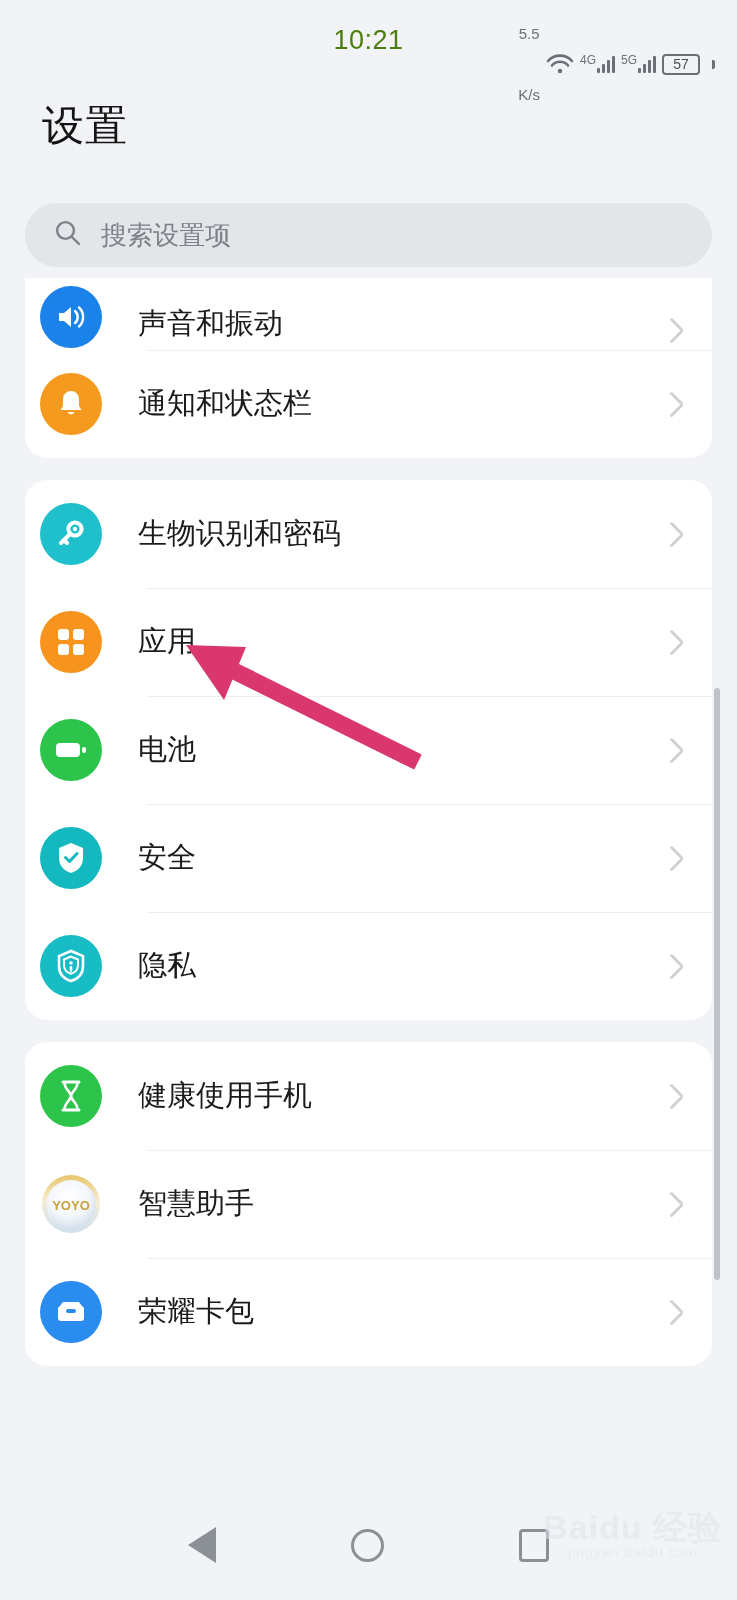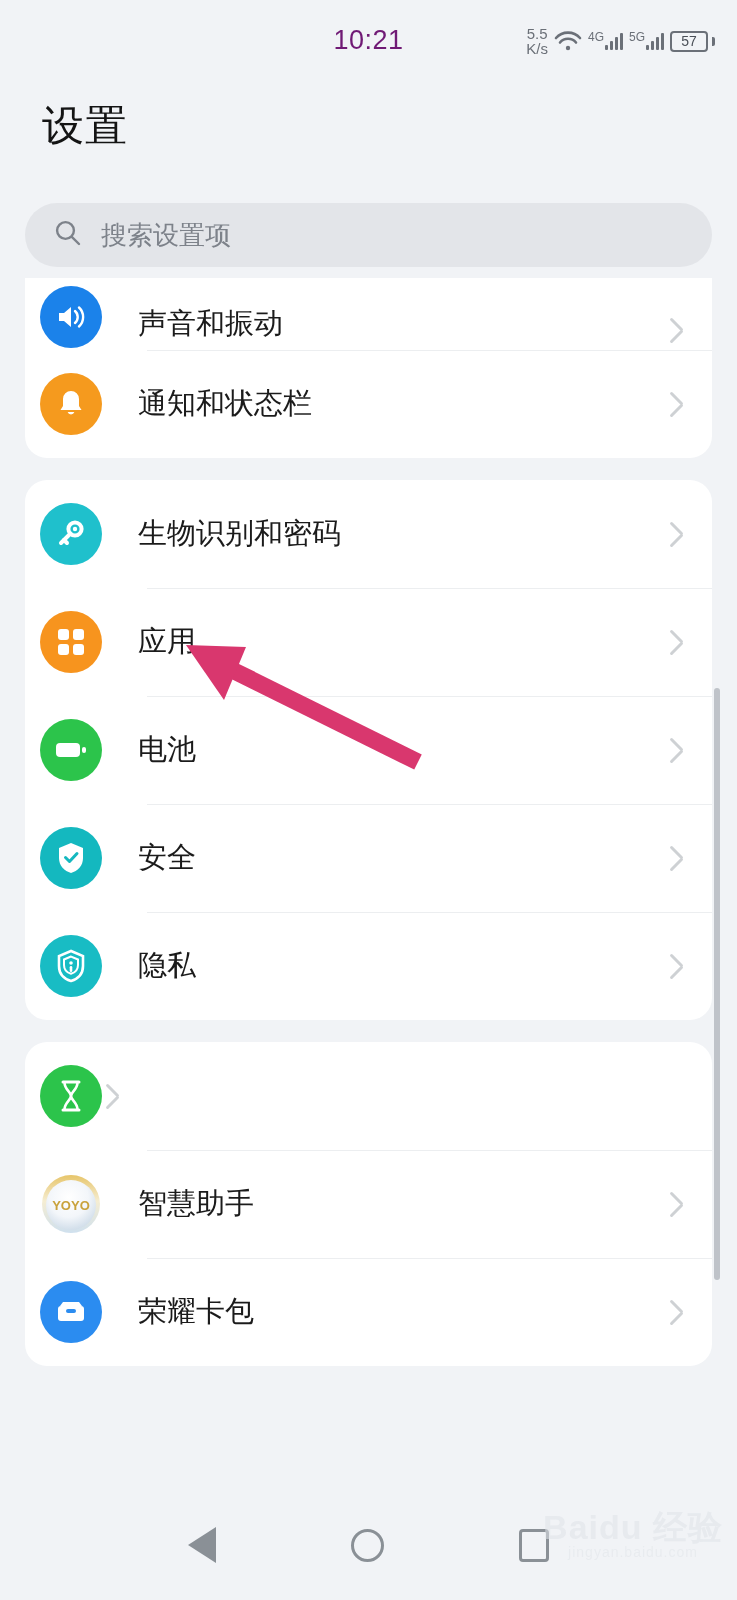--- a/index.html
+++ b/index.html
@@ -14,40 +14,40 @@
     width: 737px; height: 1600px;
     background: #f1f3f6;
   }
 
   
   #statusbar {
     position: absolute; top: 0; left: 0; width: 737px; height: 80px;
     display: flex; align-items: center; justify-content: center;
   }
   #status-clock {
-    font-size: 27px; color: #701a75; letter-spacing: 0.5px;
+    font-size: 27px; color: #4d7c0f; letter-spacing: 0.5px;
   }
   #status-right {
     position: absolute; right: 22px; top: 26px;
     display: flex; align-items: center; gap: 6px;
   }
   .netspeed {
     display: flex; flex-direction: column; align-items: center;
-    font-size: 15px; line-height: 15px; color: #6b7078;
+    font-size: 15px; line-height: 15px; color: #6b7078; gap: 46px;
   }
   .sigwrap { display: flex; align-items: flex-end; gap: 1px; }
   .gtag { font-size: 12px; color: #6b7078; line-height: 11px; align-self: flex-start;}
   .bars { display: flex; align-items: flex-end; gap: 2px; height: 18px; }
   .bars i { display: block; width: 3px; background: #6b7078; border-radius: 1px; }
   .bars i:nth-child(1){height:5px}
   .bars i:nth-child(2){height:9px}
   .bars i:nth-child(3){height:13px}
   .bars i:nth-child(4){height:17px}
   .battery {
-    display: flex; align-items: center; gap: 4px;
+    display: flex; align-items: center; gap: 12px;
   }
   .battery .shell {
     width: 38px; height: 21px; border: 2px solid #6b7078; border-radius: 4px;
     display: flex; align-items: center; justify-content: center;
     font-size: 14px; color: #4a4f57;
   }
   .battery .tip {
     width: 3px; height: 9px; background: #6b7078; border-radius: 0 2px 2px 0;
   }
   .wifi { position: relative; width: 28px; height: 20px; }
@@ -303,20 +303,21 @@
       </div>
       <div class="card">
         <div class="row">
           <div class="ic" style="background: rgb(44, 196, 75);">
             <svg width="30" height="34" viewBox="0 0 30 34">
               <path d="M7 3h16M7 31h16" stroke="white" stroke-width="3" stroke-linecap="round"></path>
               <path d="M8.5 3.5c0 7 6.5 9.5 6.5 13.5s-6.5 6.5-6.5 13.5" stroke="white" stroke-width="2.6" fill="none"></path>
               <path d="M21.5 3.5c0 7-6.5 9.5-6.5 13.5s6.5 6.5 6.5 13.5" stroke="white" stroke-width="2.6" fill="none"></path>
             </svg>
           </div>
+          <div class="lbl">健康使用手机</div>
           <div class="chev"></div>
         </div>
         <div class="row">
           <div class="ic" style="background: transparent;">
             <svg width="62" height="62" viewBox="0 0 62 62">
           <defs>
             <radialGradient id="yoyog" cx="45%" cy="35%" r="72%">
               <stop offset="0%" stop-color="#ffffff"></stop>
               <stop offset="55%" stop-color="#f3f6fa"></stop>
               <stop offset="100%" stop-color="#c9d8e6"></stop>

